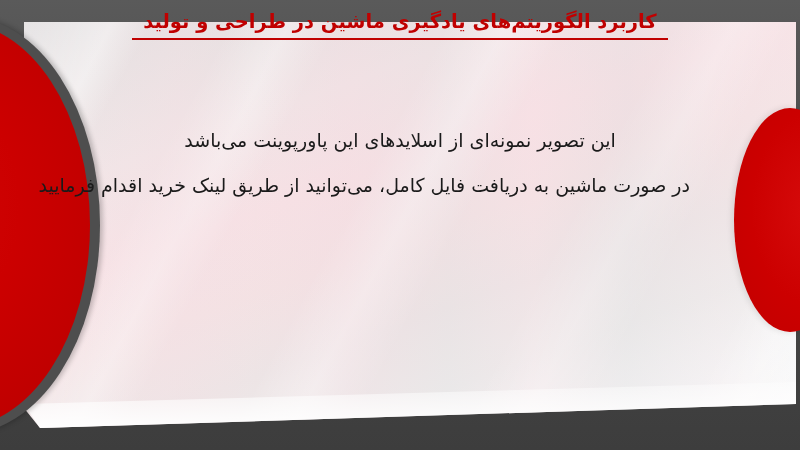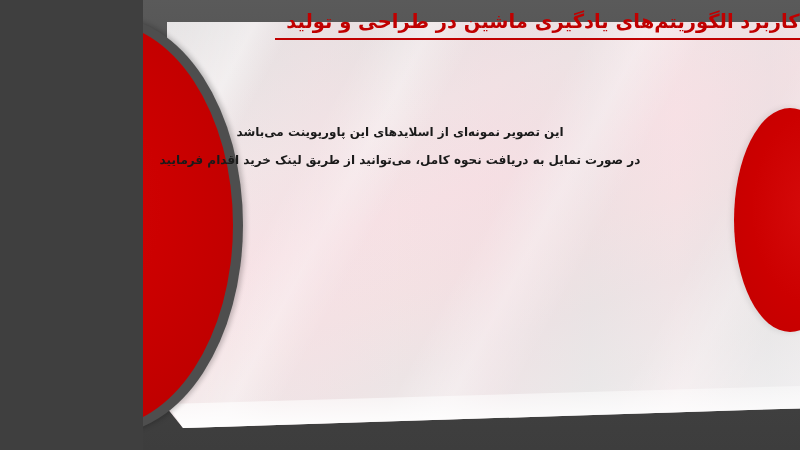--- a/index.html
+++ b/index.html
@@ -10,21 +10,21 @@
   body {
     width: 800px;
     height: 450px;
     overflow: hidden;
     font-family: "DejaVu Sans", "Liberation Sans", sans-serif;
   }
 
   
   #slide {
     position: relative;
-    width: 657px;
+    width: 800px;
     height: 450px;
     background: #7dd3fc;
     overflow: hidden;
   }
 
   
   #slide::before {
     content: "";
     position: absolute;
     inset: 0;
@@ -177,22 +177,22 @@
     position: absolute;
     right: 110px;
     top: 118px;
     width: 580px;
     z-index: 5;
     direction: rtl;
     text-align: center;
   }
   .body-line {
     color: #1a1a1a;
-    font-size: 12px;
-    font-weight: bold;
+    font-size: 19px;
+    font-weight: normal;
     line-height: 2.35;
     white-space: nowrap;
     direction: rtl;
   }
 </style>
 </head>
 <body>
 
 <div id="slide">
 
@@ -208,16 +208,16 @@
 
   <div class="right-shape"></div>
 
   <div class="title-block">
     <div class="title-line">کاربرد الگوریتم‌های یادگیری ماشین در طراحی و تولید</div>
     <div class="title-rule"></div>
   </div>
 
   <div class="body-block">
     <div class="body-line">این تصویر نمونه‌ای از اسلایدهای این پاورپوینت می‌باشد</div>
-    <div class="body-line">در صورت تمایل به دریافت نحوه کامل، می‌توانید از طریق لینک خرید اقدام فرمایید</div>
+    <div class="body-line">در صورت ماشین به دریافت فایل کامل، می‌توانید از طریق لینک خرید اقدام فرمایید</div>
   </div>
 
 </div>
 
 </body></html>

